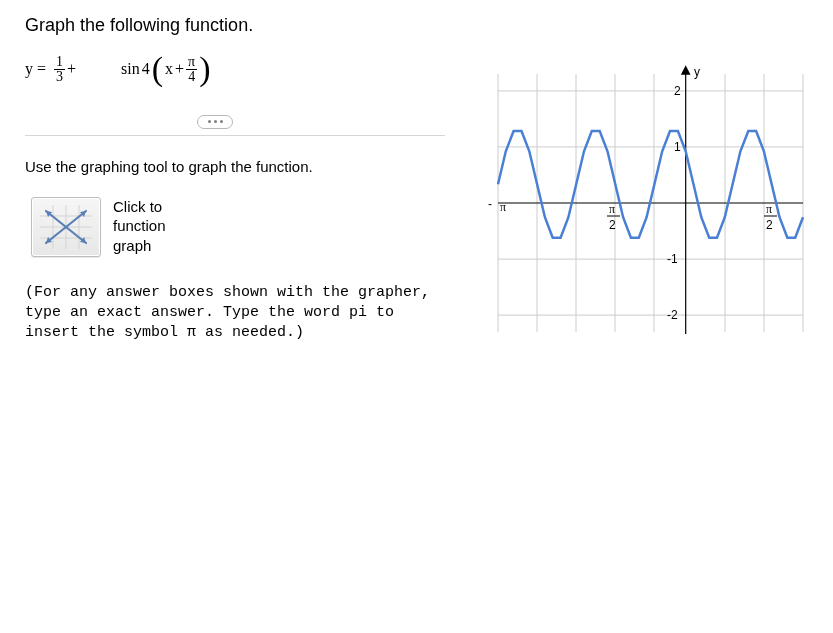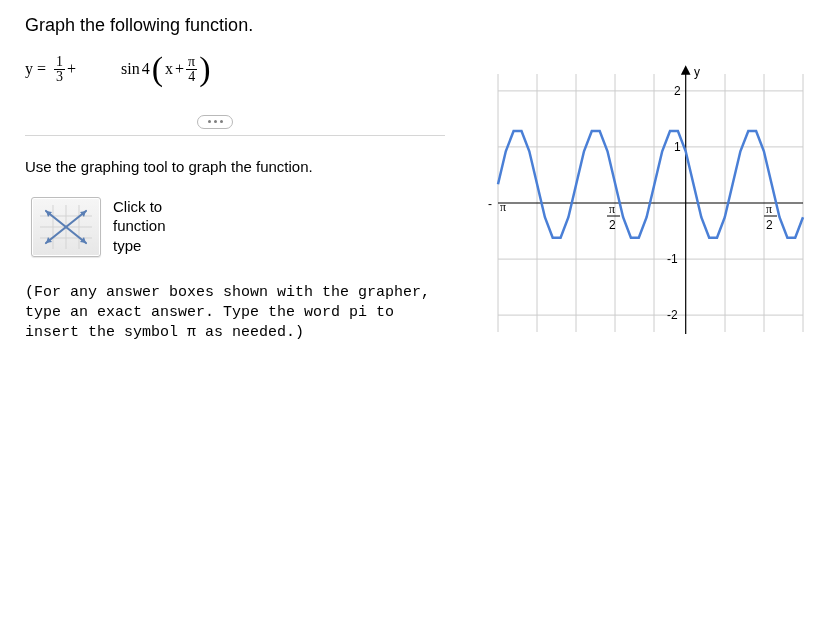--- a/index.html
+++ b/index.html
@@ -164,21 +164,21 @@
           <polygon points="46,6 40,7 44,12"></polygon>
           <polygon points="6,38 12,37 8,32"></polygon>
           <polygon points="6,6 12,7 8,12"></polygon>
           <polygon points="46,38 40,37 44,32"></polygon>
         </g>
       </svg>
     </div>
     <div class="enlarge-text">
       <div>Click to</div>
       <div>function</div>
-      <div>type</div>
+      <div>graph</div>
     </div>
   </div>
 
   <div class="note">(For any answer boxes shown with the grapher, type an exact answer. Type the word pi to insert the symbol π as needed.)</div>
 </div>
 
 <div class="chart-wrap">
   <svg class="chart-svg" width="345" height="282" viewBox="0 0 345 282">
 
     <defs>

